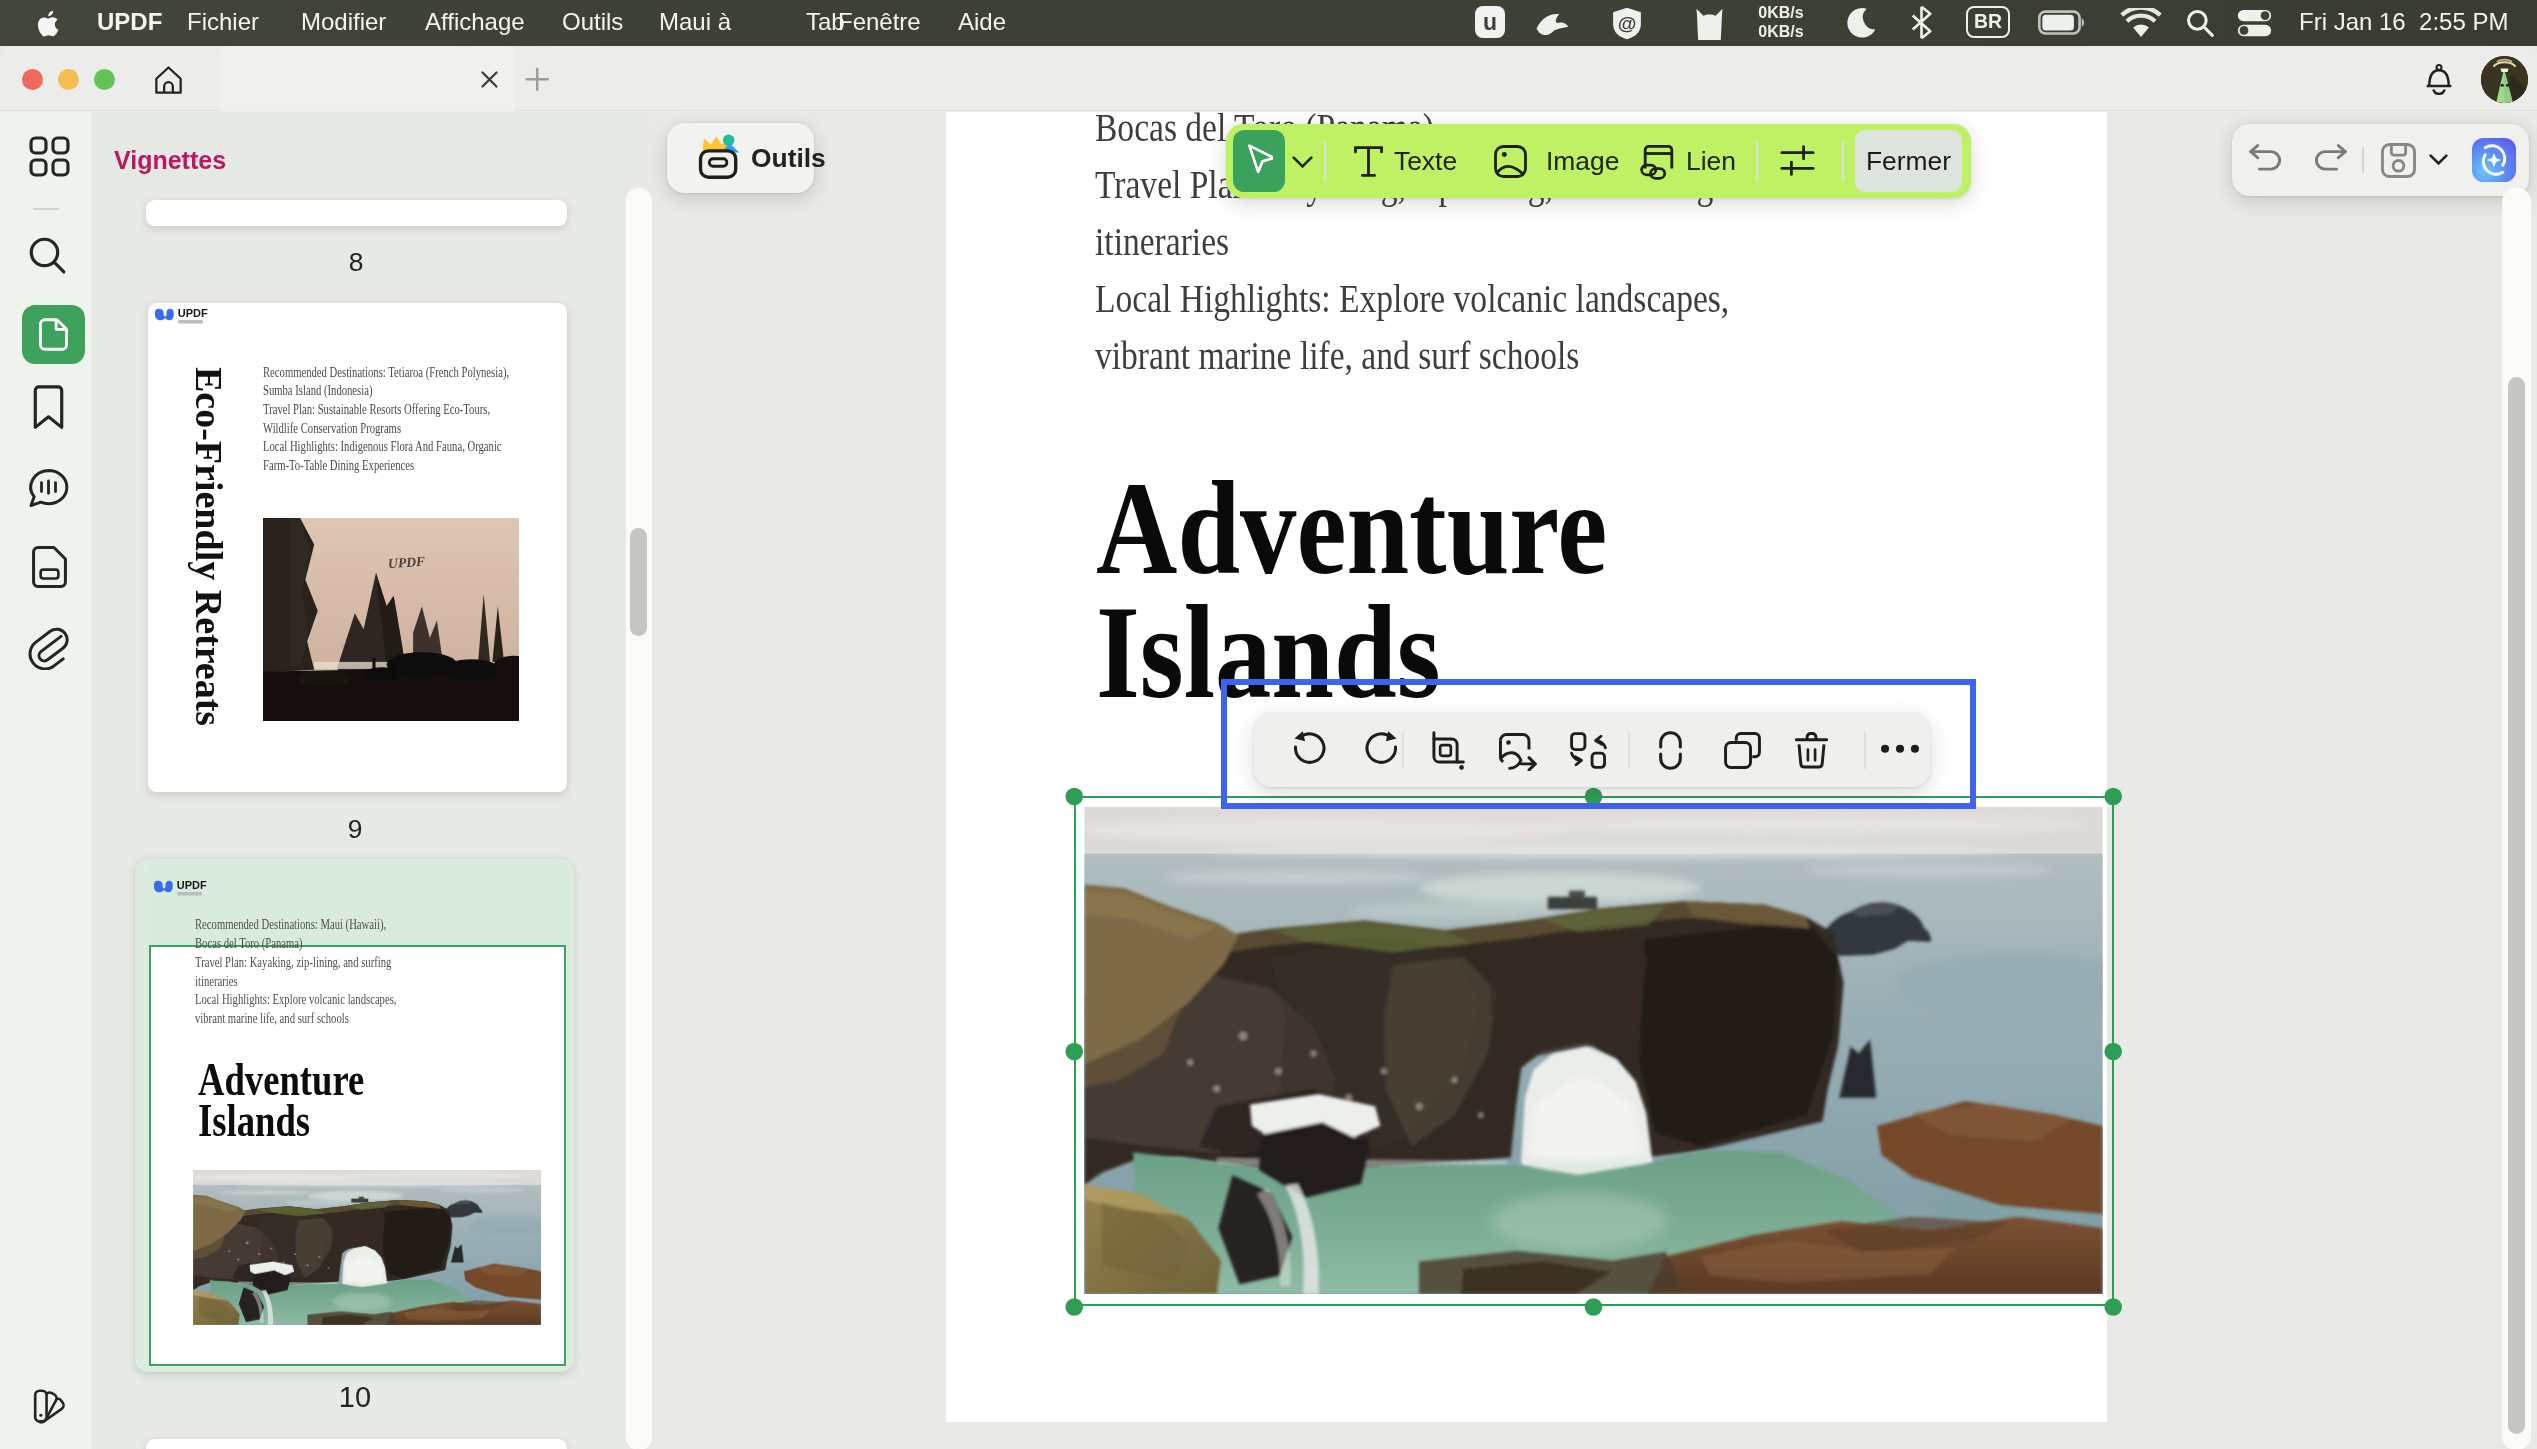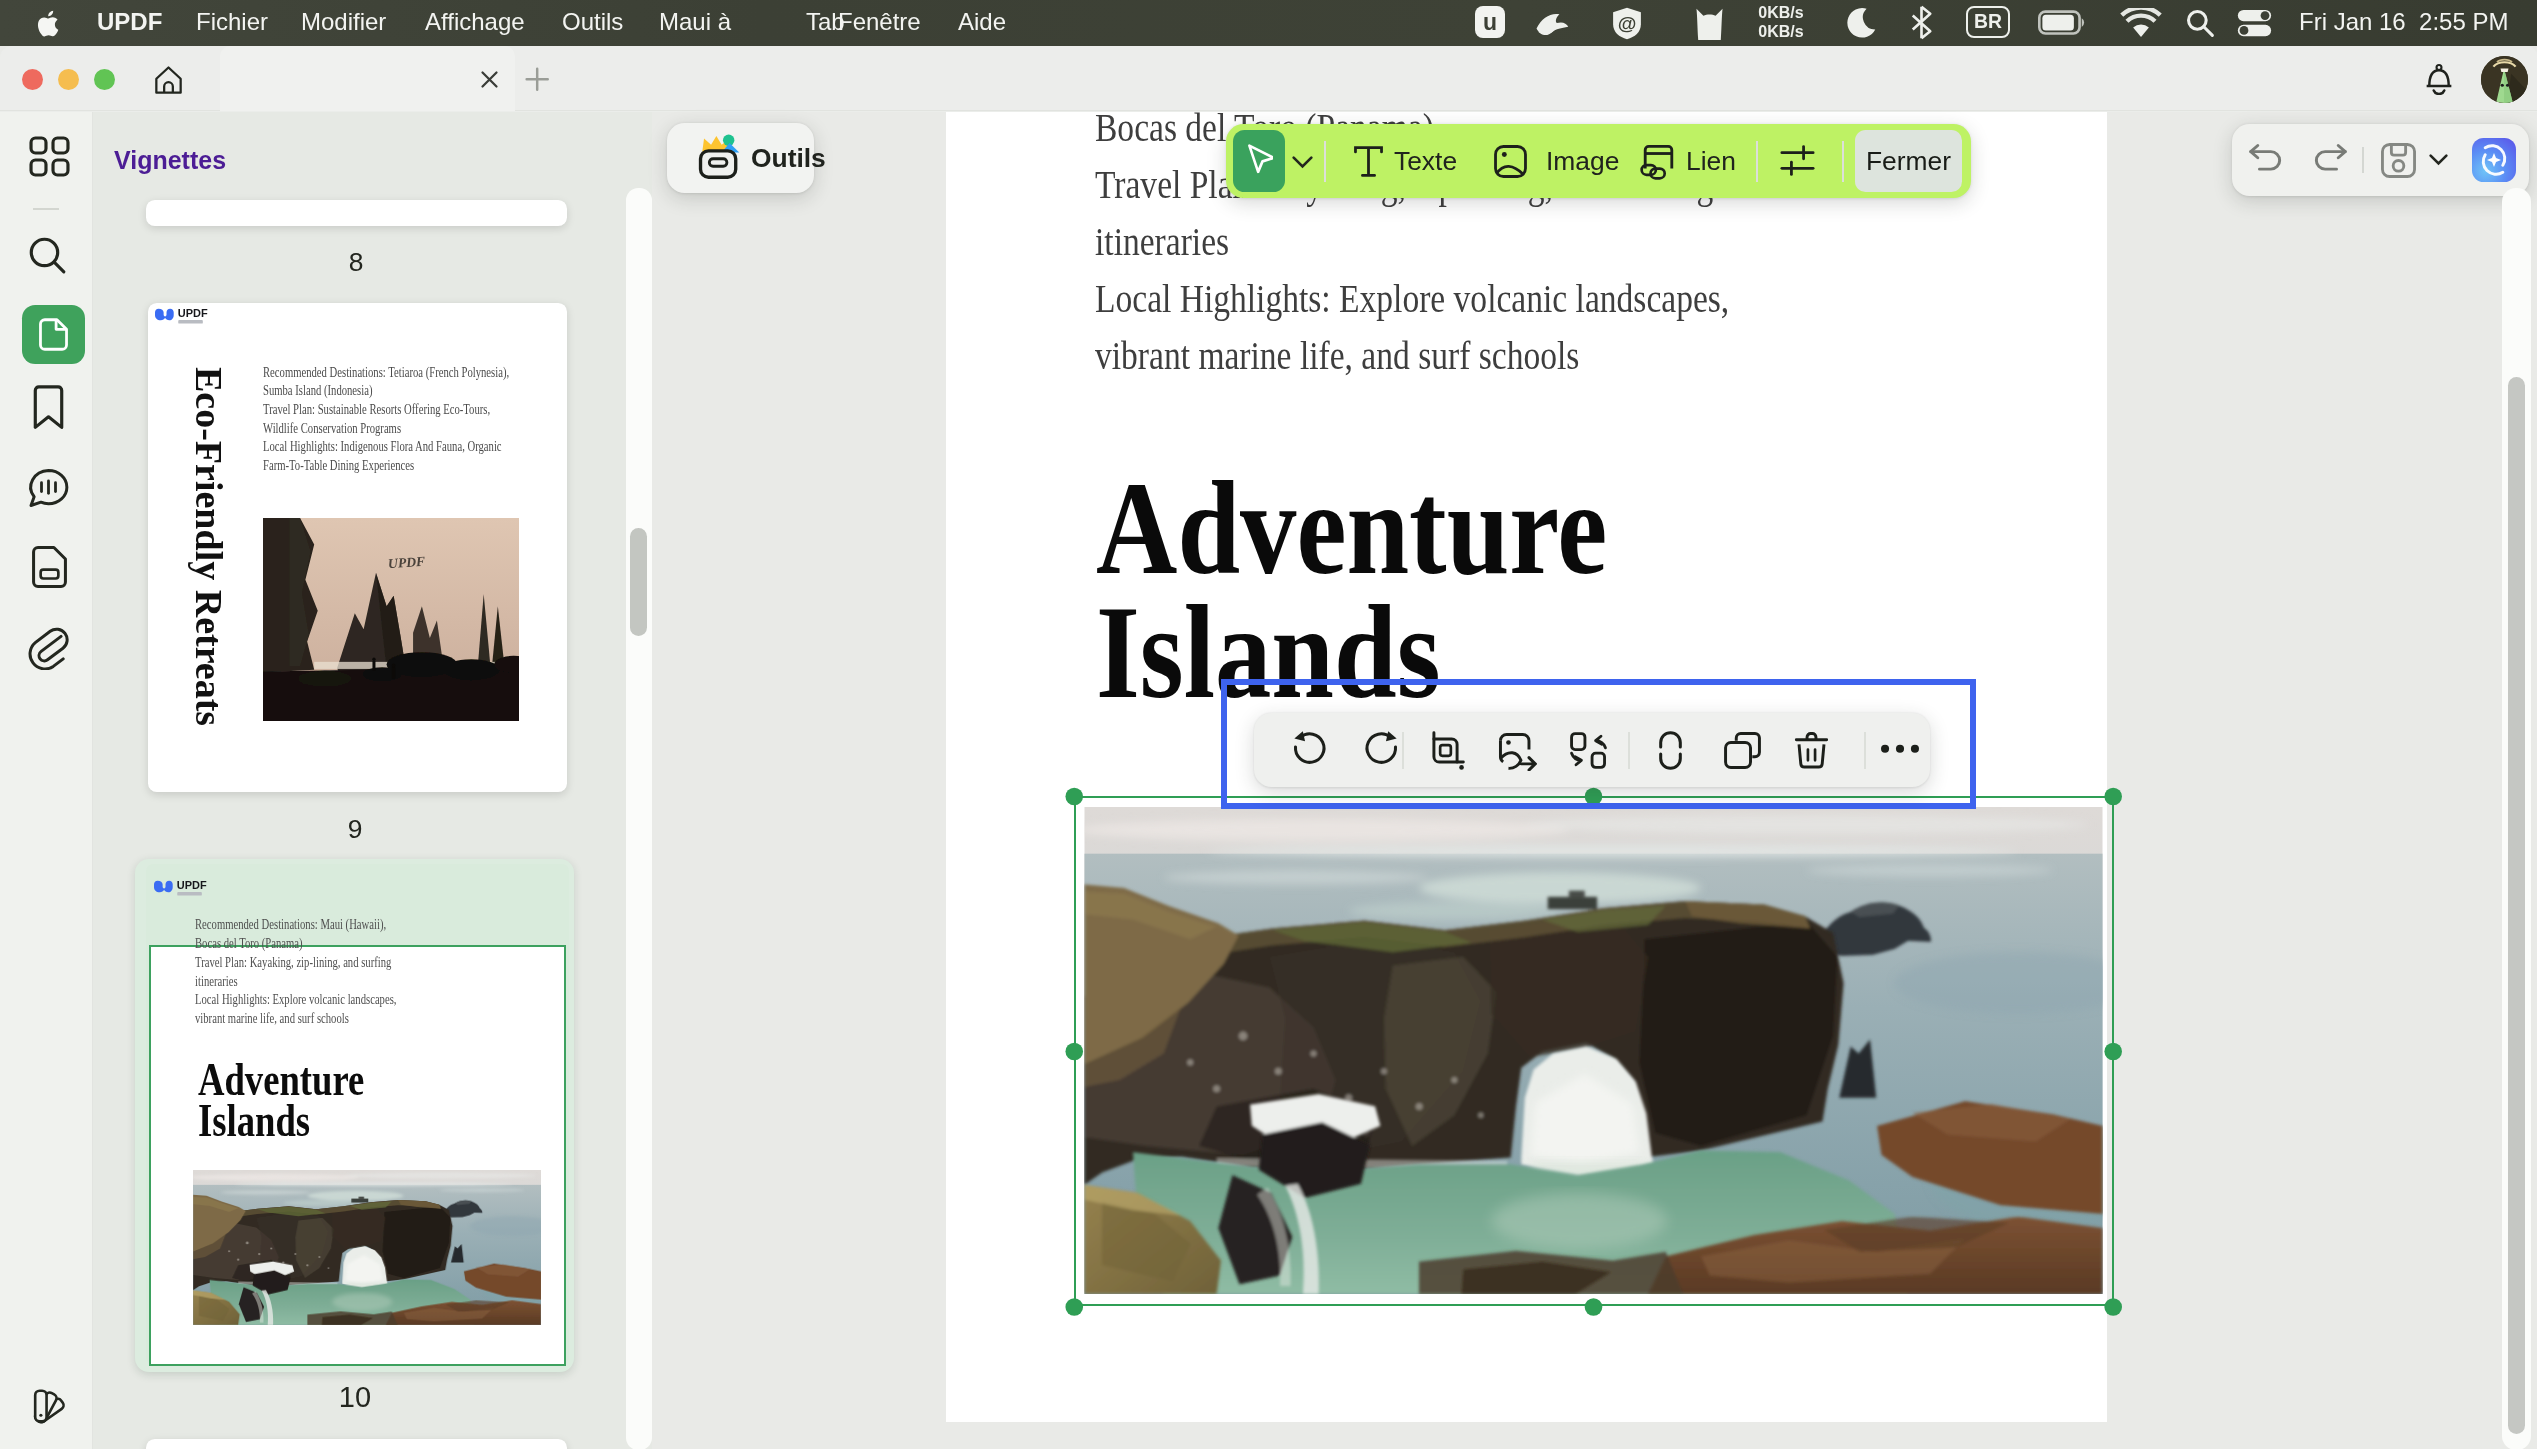--- a/index.html
+++ b/index.html
@@ -50,21 +50,21 @@
 </style>
 </head>
 <body>
 
 <div id="menubar">
   <svg class="abs" style="left:36px;top:8.8px" width="26.4" height="30" viewBox="0 0 30 34">
     <path fill="#f5f6f3" d="M21.5 17.8c0-3.6 3-5.4 3.1-5.5-1.7-2.5-4.3-2.8-5.2-2.9-2.2-.2-4.3 1.3-5.4 1.3-1.1 0-2.9-1.3-4.7-1.2-2.4 0-4.7 1.4-5.9 3.6-2.5 4.4-.6 10.9 1.8 14.4 1.2 1.7 2.6 3.7 4.5 3.6 1.8-.1 2.5-1.2 4.7-1.2 2.2 0 2.8 1.2 4.7 1.1 1.9 0 3.2-1.8 4.3-3.5 1.4-2 1.9-3.9 2-4-.1-.1-3.9-1.6-3.9-5.7z"></path>
     <path fill="#f5f6f3" d="M18 6.3c1-1.2 1.6-2.8 1.5-4.5-1.4.1-3.1 1-4.1 2.1-.9 1-1.7 2.7-1.5 4.3 1.6.1 3.1-.8 4.1-1.9z"></path>
   </svg>
   <div class="mi b" style="left:97px">UPDF</div>
-  <div class="mi" style="left:196px">Fichier</div>
+  <div class="mi" style="left:187px">Fichier</div>
   <div class="mi" style="left:301px">Modifier</div>
   <div class="mi" style="left:425px">Affichage</div>
   <div class="mi" style="left:562px">Outils</div>
   <div class="mi" style="left:659px">Maui à</div>
   <div class="mi" style="left:806px">Tab</div>
   <div class="mi" style="left:838px">Fenêtre</div>
   <div class="mi" style="left:958px">Aide</div>
   <div class="abs" style="left:1475px;top:6.2px;width:30px;height:32px;background:#f2f3f0;border-radius:8px;color:#3c4035;font-weight:bold;font-size:23px;text-align:center;line-height:32px;">u</div>
   <svg class="abs" style="left:1533px;top:8.8px" width="37" height="30" viewBox="0 0 42 34">
     <path fill="#eef0ec" d="M4 22 C10 10 20 4 30 6 C26 10 25 14 27 16 C33 14 38 16 40 20 C32 22 26 22 22 26 C16 32 8 30 4 22 Z"></path>
@@ -186,21 +186,21 @@
       <g stroke="#23271f" stroke-width="3" fill="#f0f2ee">
         <rect x="3.5" y="2" width="13" height="35" rx="5" transform="rotate(55 10 31.5)"></rect>
         <rect x="3.5" y="2" width="13" height="35" rx="5" transform="rotate(28 10 31.5)"></rect>
         <rect x="3.5" y="2" width="13" height="35" rx="5"></rect>
       </g>
       <circle cx="10" cy="30" r="1.8" fill="#23271f"></circle>
     </svg>
   </div>
 
   <div id="thumbs">
-    <div class="abs" style="left:21px;top:34px;font-size:25px;font-weight:bold;color:#4c1d95;">Vignettes</div>
+    <div class="abs" style="left:21px;top:34px;font-size:25px;font-weight:bold;color:#be185d;">Vignettes</div>
     <div class="card" style="left:53px;top:88px;width:421px;height:25.6px;"></div>
     <div class="plabel" style="left:219px;top:135px;">8</div>
 
     <div class="card" style="left:55px;top:191px;width:419px;height:489px;"></div>
     <div style="position:absolute;left:138px;top:255px;transform:rotate(90deg);transform-origin:left top;font-family:'Liberation Serif',serif;font-weight:bold;font-size:38px;color:#111;white-space:nowrap;">Eco-Friendly Retreats</div>
     <div class="t9txt" style="top:252px;">Recommended Destinations: Tetiaroa (French Polynesia),</div>
     <div class="t9txt" style="top:270px;">Sumba Island (Indonesia)</div>
     <div class="t9txt" style="top:289px;">Travel Plan: Sustainable Resorts Offering Eco-Tours,</div>
     <div class="t9txt" style="top:308px;">Wildlife Conservation Programs</div>
     <div class="t9txt" style="top:326px;">Local Highlights: Indigenous Flora And Fauna, Organic</div>

